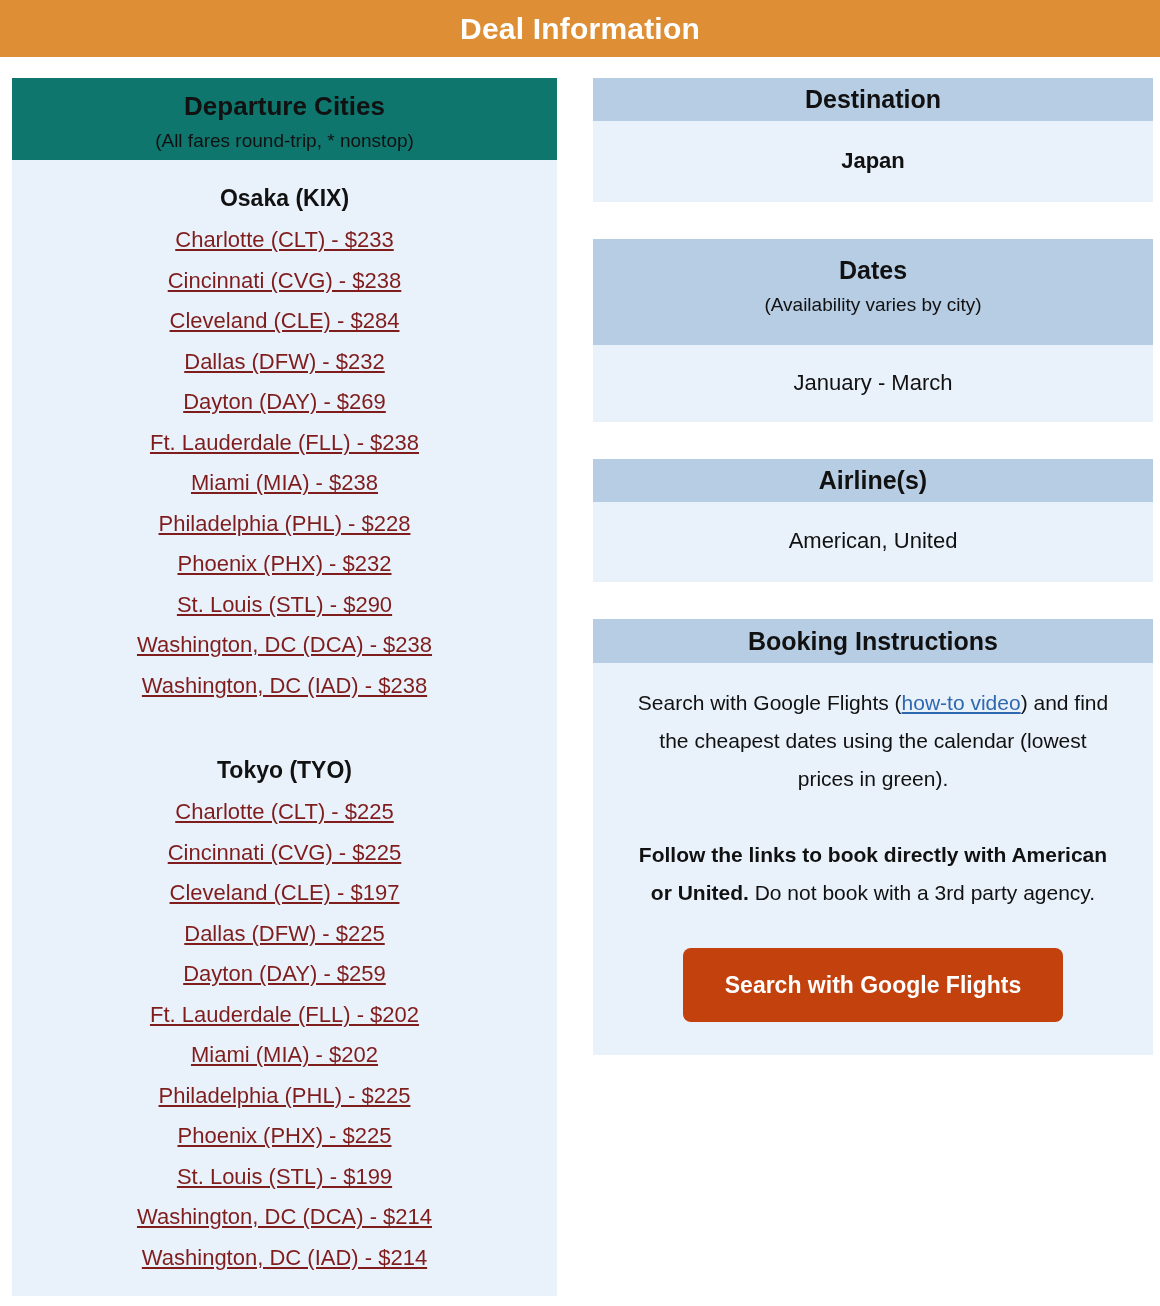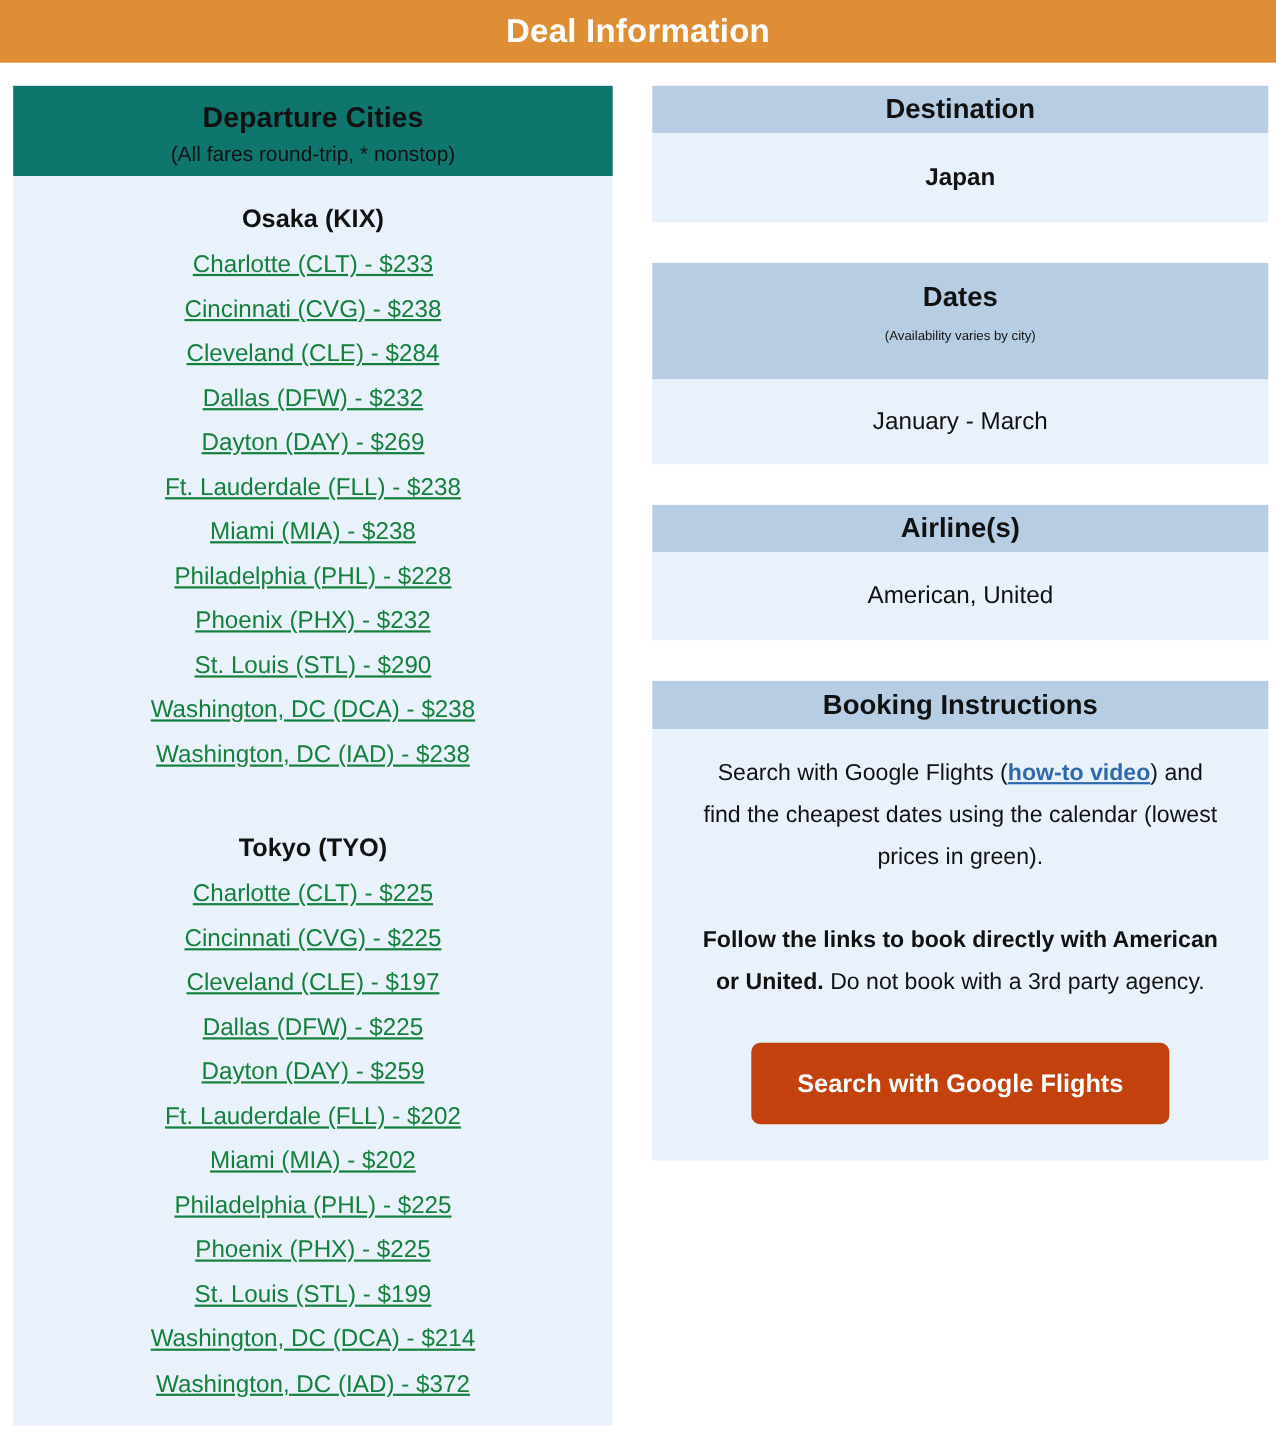--- a/index.html
+++ b/index.html
@@ -66,40 +66,40 @@
     font-weight: bold;
     line-height: 44px;
     margin: 0;
   }
   .fare-line {
     margin: 0;
     line-height: 40.5px;
     font-size: 22px;
   }
   .fare-line a {
-    color: #15803d;
+    color: #7f1d1d;
     text-decoration: underline;
     cursor: pointer;
   }
 
   .block { margin-bottom: 37px; }
   .block-header {
     background: #b7cde4;
     text-align: center;
   }
   .block-header .block-title {
     font-size: 25px;
     font-weight: bold;
     margin: 0;
   }
   .single-line-header .block-title { line-height: 43px; }
   .dates-header { padding: 12px 0 24px 0; }
   .dates-header .block-title { line-height: 38px; }
   .block-header .block-subtitle {
-    font-size: 12px;
+    font-size: 19px;
     line-height: 32px;
     margin: 0;
     font-weight: normal;
   }
   .block-body {
     background: #e9f1fb;
     text-align: center;
     font-size: 22px;
   }
   .dest-body { padding: 27px 0 28px 0; font-weight: bold; }
@@ -111,21 +111,20 @@
     padding: 21px 40px 33px 40px;
     font-size: 21px;
     line-height: 38px;
   }
   .booking-body p { margin: 0; }
   .booking-p2 { margin-top: 38px !important; }
   .booking-body a {
     color: #2e68af;
     text-decoration: underline;
     cursor: pointer;
-    font-weight: bold;
   }
   .bold { font-weight: bold; }
 
   .cta-button {
     display: block;
     width: 380px;
     margin: 36px auto 0 auto;
     background: #c2410c;
     border: none;
     border-radius: 8px;
@@ -177,21 +176,21 @@
             <p class="fare-line"><a href="#">Cincinnati (CVG) - $225</a></p>
             <p class="fare-line"><a href="#">Cleveland (CLE) - $197</a></p>
             <p class="fare-line"><a href="#">Dallas (DFW) - $225</a></p>
             <p class="fare-line"><a href="#">Dayton (DAY) - $259</a></p>
             <p class="fare-line"><a href="#">Ft. Lauderdale (FLL) - $202</a></p>
             <p class="fare-line"><a href="#">Miami (MIA) - $202</a></p>
             <p class="fare-line"><a href="#">Philadelphia (PHL) - $225</a></p>
             <p class="fare-line"><a href="#">Phoenix (PHX) - $225</a></p>
             <p class="fare-line"><a href="#">St. Louis (STL) - $199</a></p>
             <p class="fare-line"><a href="#">Washington, DC (DCA) - $214</a></p>
-            <p class="fare-line"><a href="#">Washington, DC (IAD) - $372</a></p>
+            <p class="fare-line"><a href="#">Washington, DC (IAD) - $214</a></p>
           </div>
         </div>
     </div>
 
     <div class="col-right">
 
       <div class="block">
         <div class="block-header single-line-header">
           <p class="block-title">Destination</p>
         </div>

